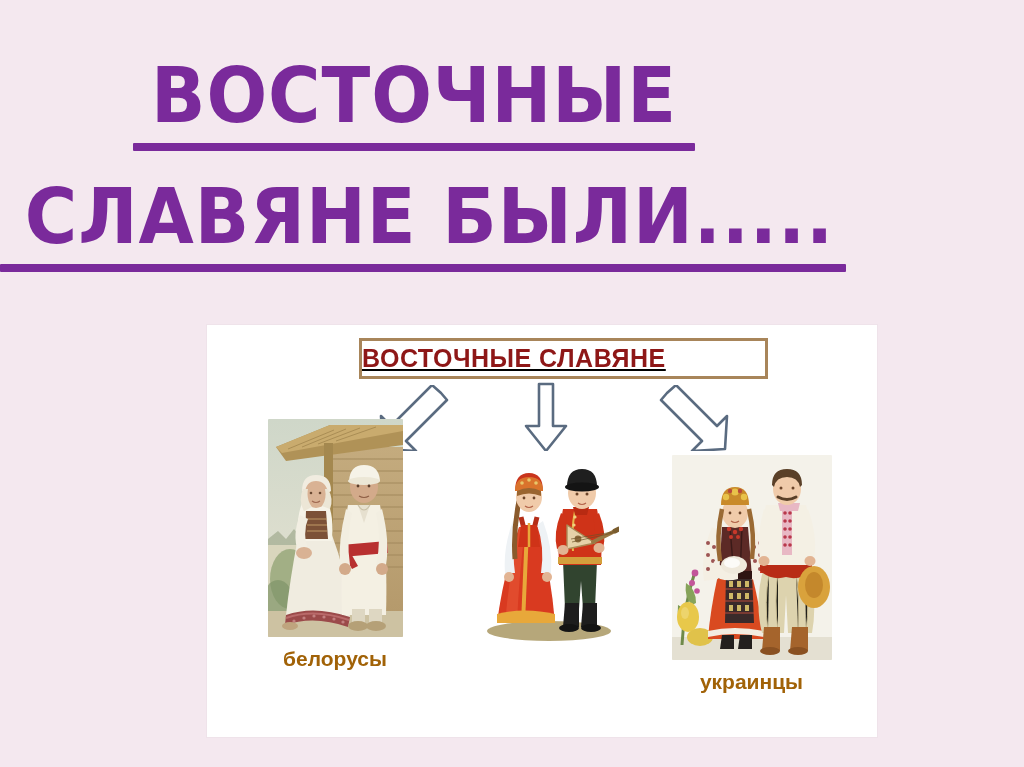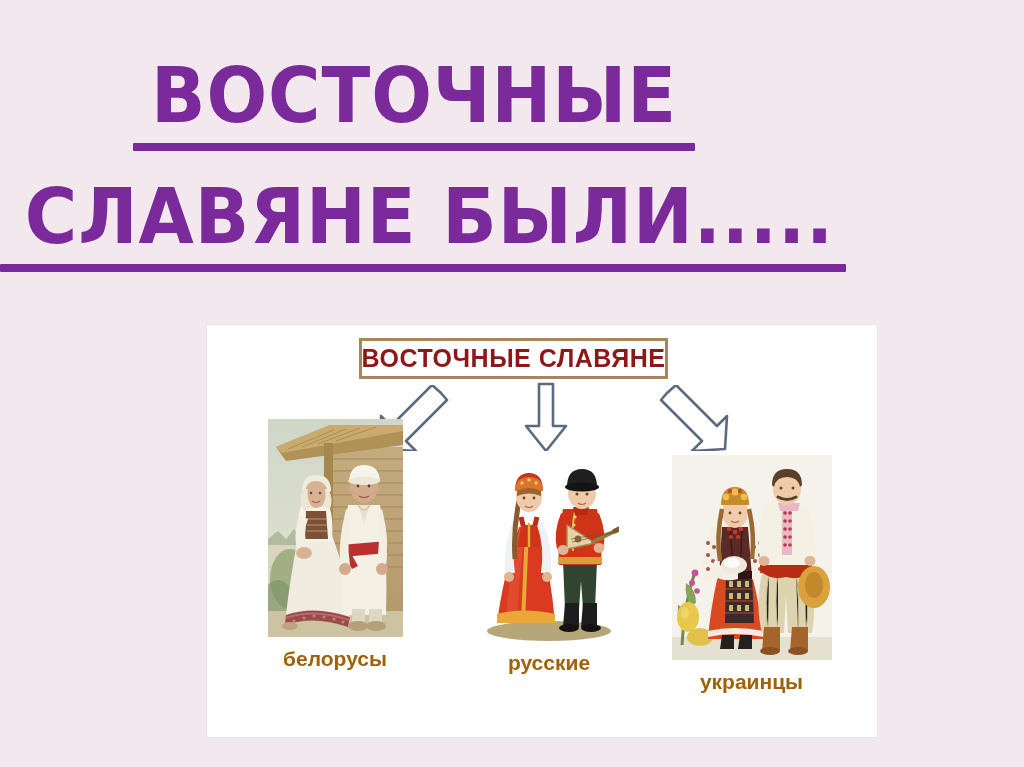--- a/index.html
+++ b/index.html
@@ -61,28 +61,29 @@
     height: 412px;
     background: #ffffff;
     box-shadow: 0 0 0 1px rgba(0,0,0,0.02);
   }
 
   
   .diagram-header {
     position: absolute;
     left: 152px;
     top: 13px;
-    width: 309px;
+    width: 409px;
     height: 41px;
     border: 3px solid #a8855a;
     background: #ffffff;
     box-sizing: border-box;
     display: flex;
     align-items: center;
-    justify-content: center;
+    justify-content: flex-start;
+    text-decoration: underline;
   }
   .diagram-header-label {
     color: #8e1717;
     font-family: "Liberation Sans", sans-serif;
     font-weight: bold;
     font-size: 25px;
     letter-spacing: 0.5px;
     white-space: nowrap;
   }
 
@@ -396,21 +397,20 @@
             <ellipse cx="103" cy="36" rx="17" ry="4.5" fill="#141414"></ellipse>
 
             <g fill="#6b4429">
               <circle cx="98" cy="43" r="1.5"></circle>
               <circle cx="108" cy="43" r="1.5"></circle>
             </g>
             <path d="M99 52 Q103 55 107 52" stroke="#b3644a" stroke-width="1.2" fill="none"></path>
           </g>
         </svg>
       </div>
-      <div class="panel-label">русские</div>
     </div>
 
     <div class="panel panel-ukraine">
       <div class="panel-art art-ukraine">
         <svg width="160" height="205" viewBox="0 0 160 205">
           <rect x="0" y="0" width="160" height="205" fill="#f4f2ea"></rect>
 
           <rect x="0" y="182" width="160" height="23" fill="#e4e0d2"></rect>
 
           <g>

